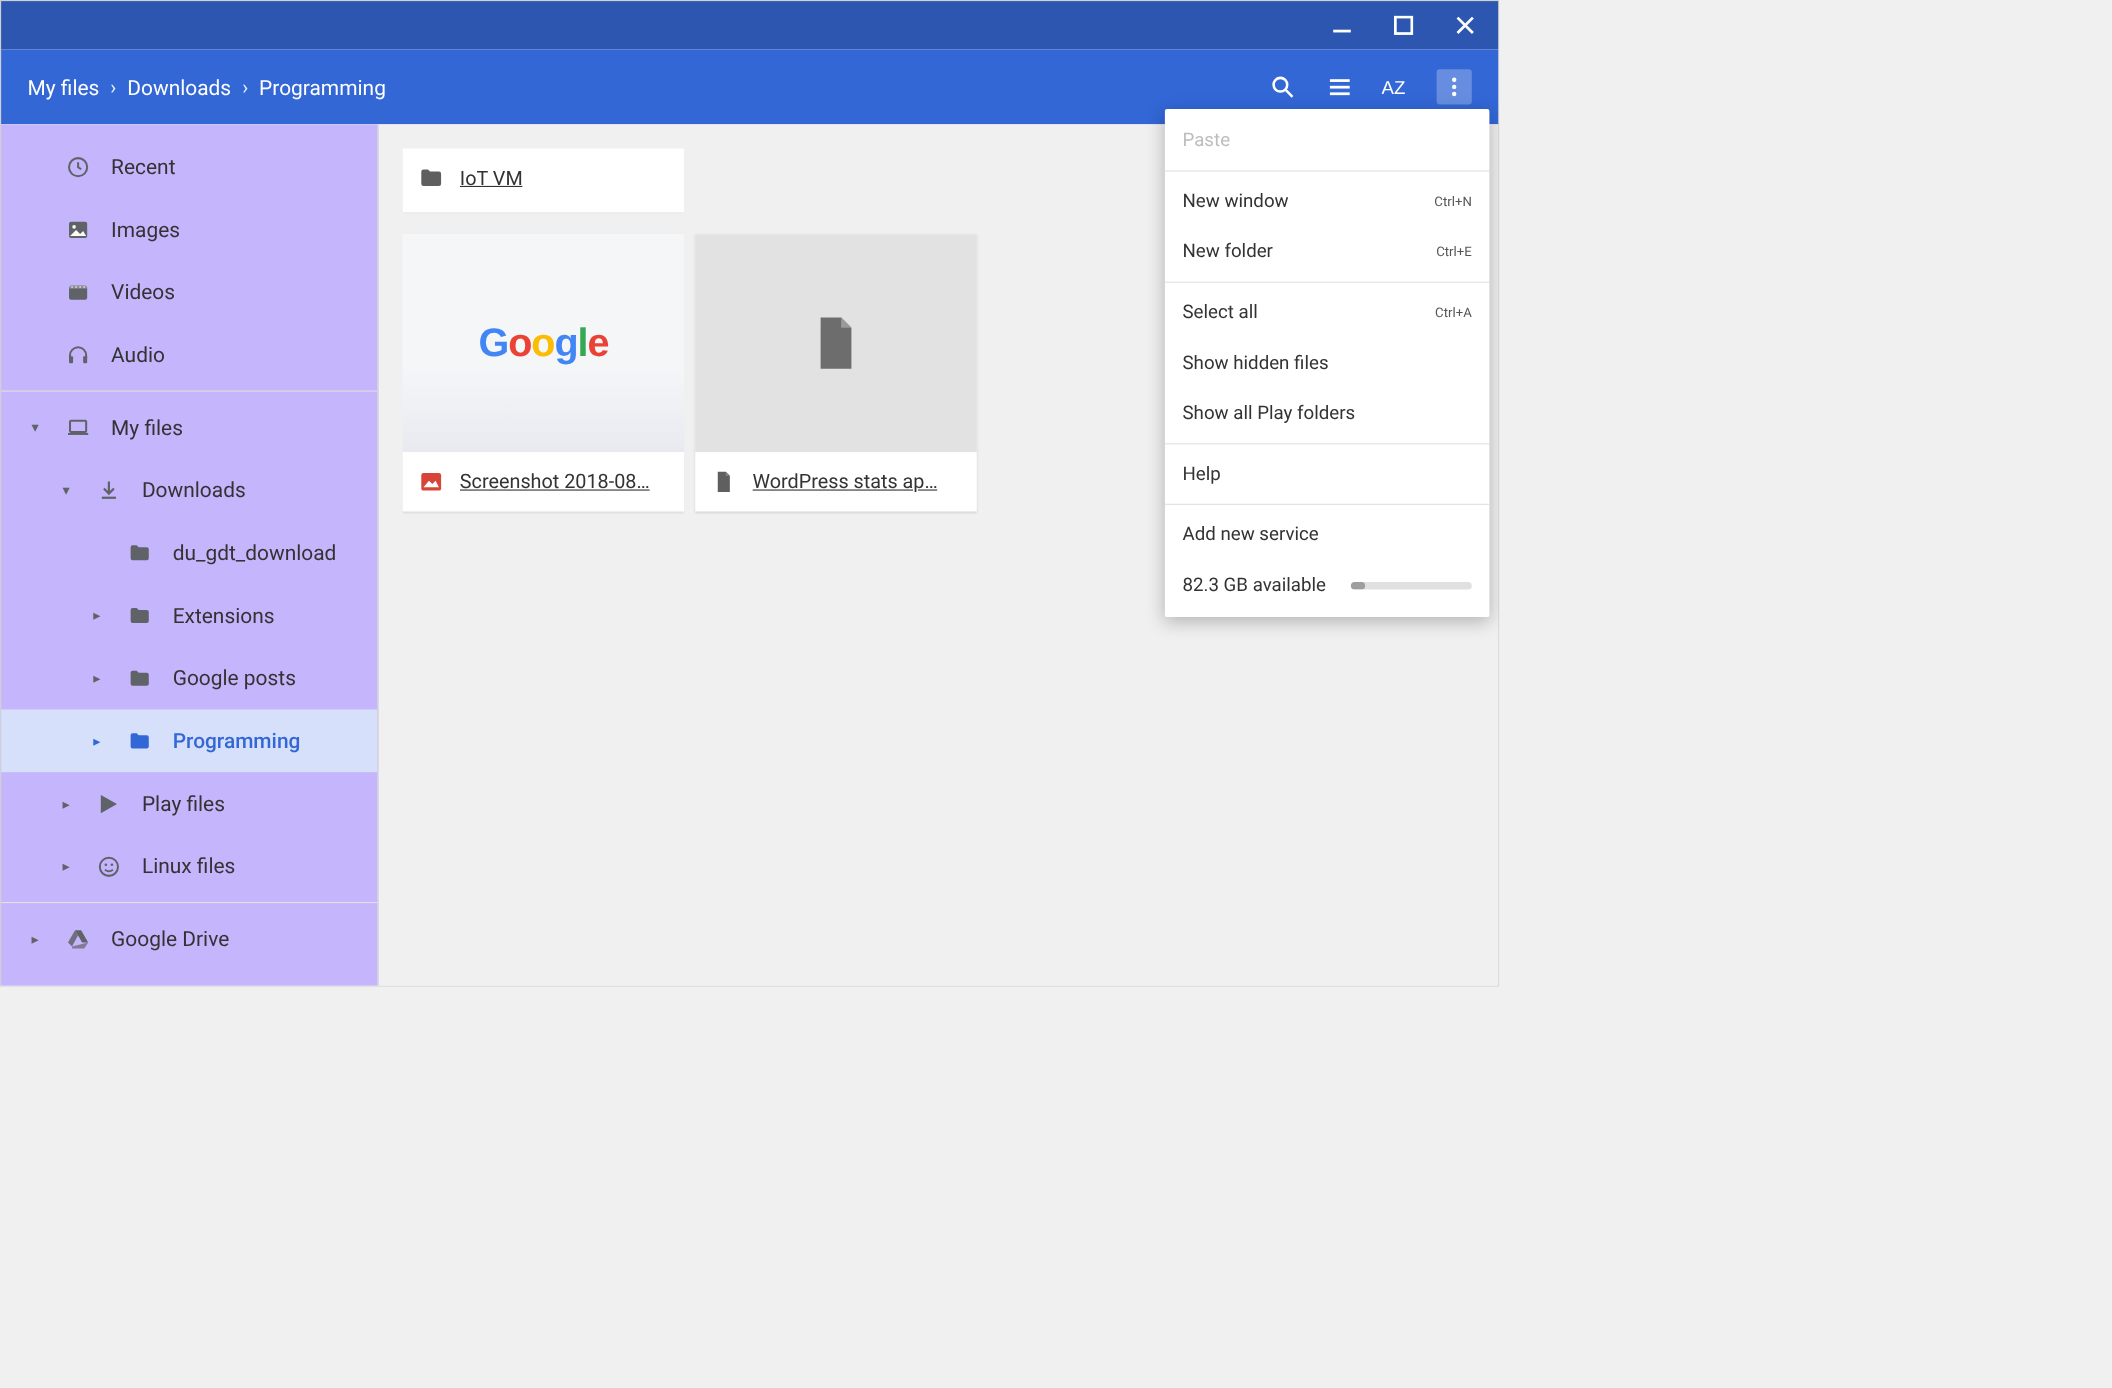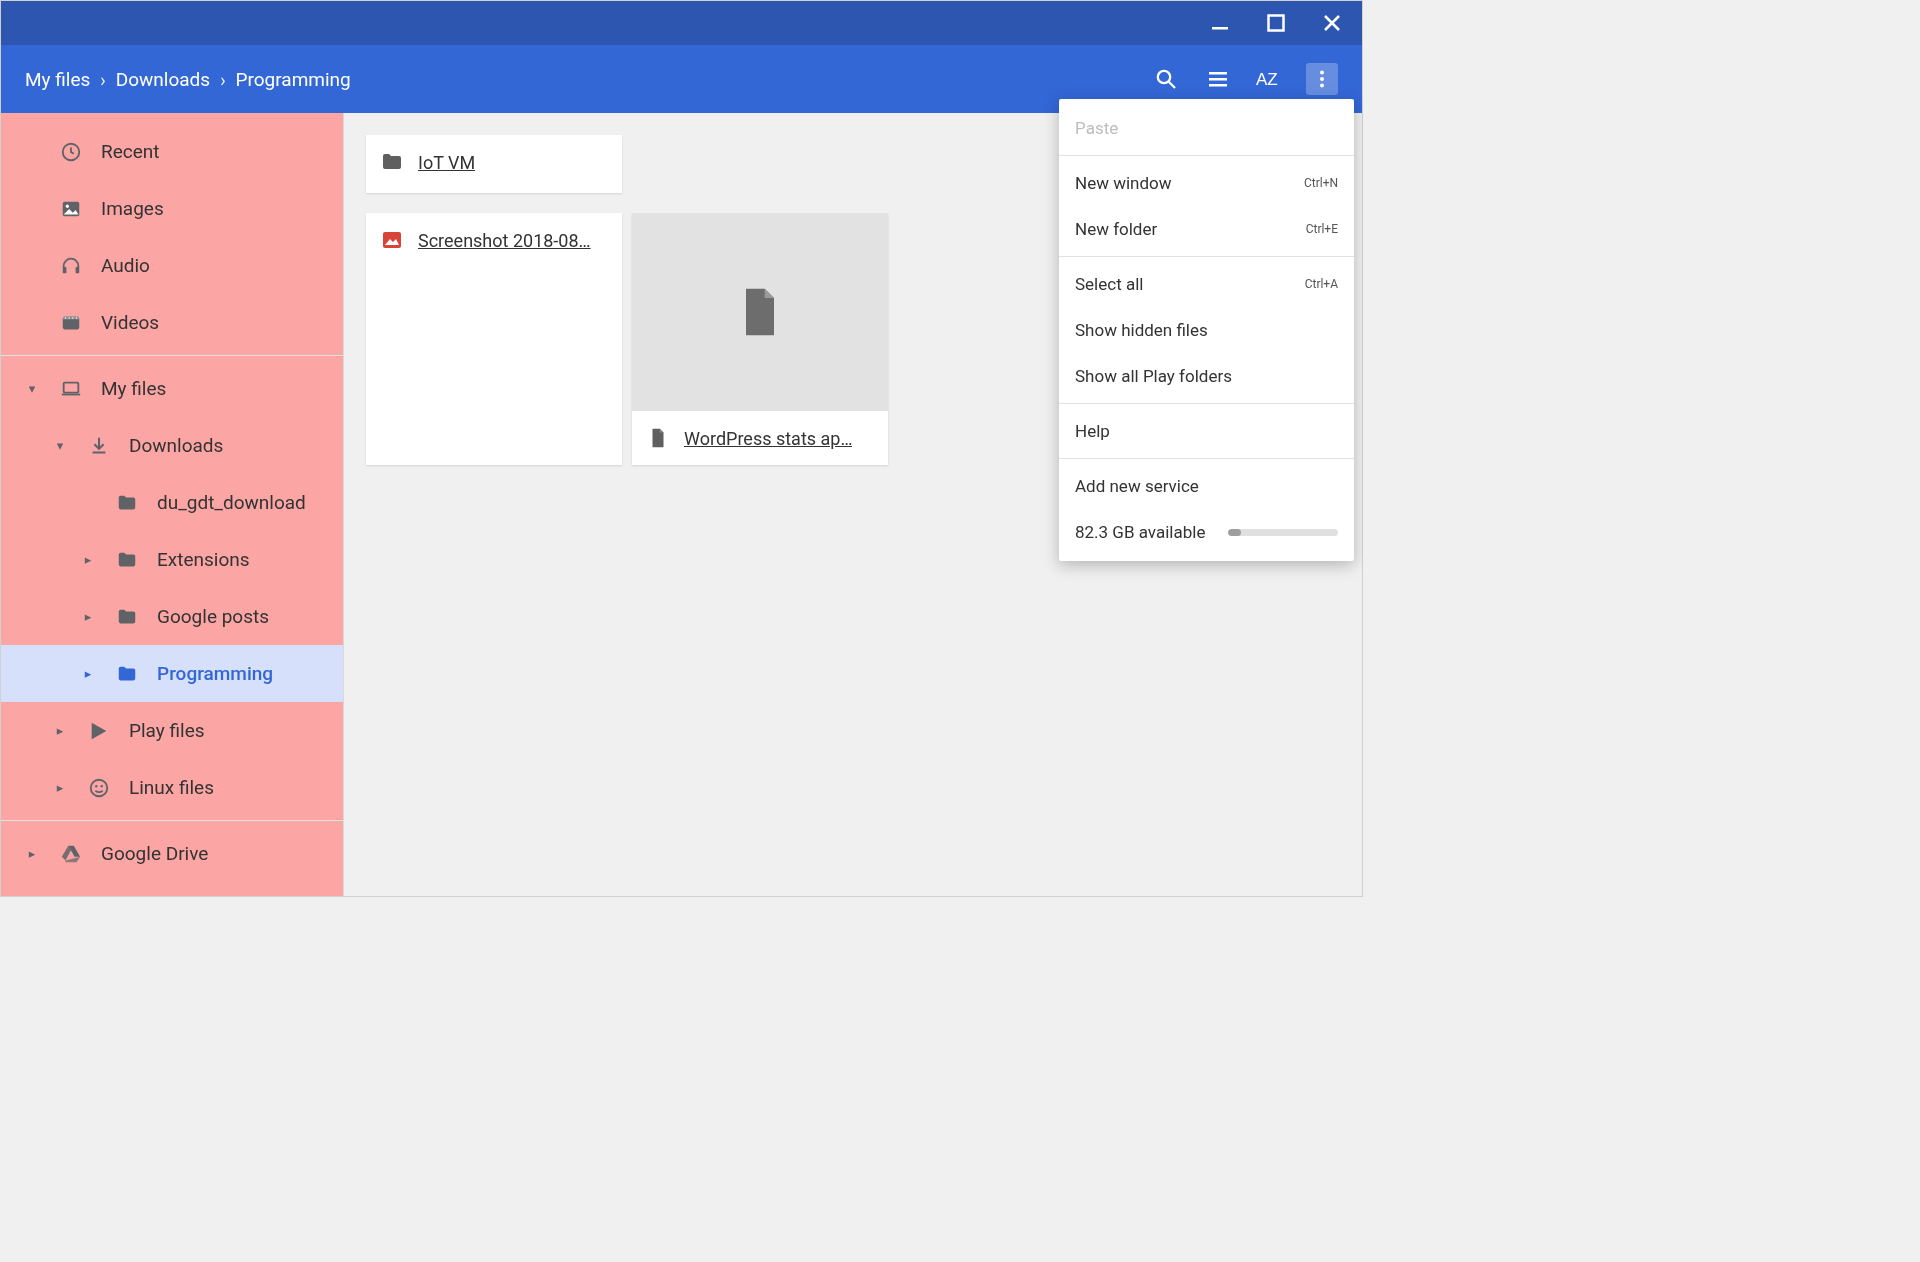--- a/index.html
+++ b/index.html
@@ -72,21 +72,21 @@
   border-radius: 3px;
 }
 .content {
   flex: 1;
   display: flex;
   background: #f0f0f0;
   position: relative;
 }
 .sidebar {
   width: 343px;
-  background: #fca5a5;
+  background: #c4b5fd;
   border-right: 1px solid #d9d9d9;
   padding-top: 10px;
   overflow-y: auto;
 }
 .side-item {
   display: flex;
   align-items: center;
   height: 57px;
   padding-left: 48px;
   font-size: 19px;
@@ -320,40 +320,40 @@
               <circle cx="8" cy="9" r="1.8" fill="#fafafa"></circle>
               <path d="M4 18 L10 12 L14 16 L17 13 L20 18 Z" fill="#fafafa"></path>
             </svg>
         </span>
         <span>Images</span>
       </div>
       <div class="side-item depth1">
         <span class="chev"></span>
         <span class="ic">
           <svg width="22" height="22" viewBox="0 0 24 24">
-              <path d="M4 14 V12 a8 8 0 0 1 16 0 V14" fill="none" stroke="#5f6368" stroke-width="2"></path>
-              <rect x="3" y="13" width="4" height="7" rx="1" fill="#5f6368"></rect>
-              <rect x="17" y="13" width="4" height="7" rx="1" fill="#5f6368"></rect>
-            </svg>
-        </span>
-        <span>Audio</span>
-      </div>
-      <div class="side-item depth1">
-        <span class="chev"></span>
-        <span class="ic">
-          <svg width="22" height="22" viewBox="0 0 24 24">
               <rect x="3" y="5" width="18" height="14" rx="2" fill="#5f6368"></rect>
               <rect x="3" y="5" width="18" height="3" fill="#fafafa" opacity="0.3"></rect>
               <circle cx="6" cy="6.5" r="0.8" fill="#fafafa"></circle>
               <circle cx="10" cy="6.5" r="0.8" fill="#fafafa"></circle>
               <circle cx="14" cy="6.5" r="0.8" fill="#fafafa"></circle>
               <circle cx="18" cy="6.5" r="0.8" fill="#fafafa"></circle>
             </svg>
         </span>
         <span>Videos</span>
+      </div>
+      <div class="side-item depth1">
+        <span class="chev"></span>
+        <span class="ic">
+          <svg width="22" height="22" viewBox="0 0 24 24">
+              <path d="M4 14 V12 a8 8 0 0 1 16 0 V14" fill="none" stroke="#5f6368" stroke-width="2"></path>
+              <rect x="3" y="13" width="4" height="7" rx="1" fill="#5f6368"></rect>
+              <rect x="17" y="13" width="4" height="7" rx="1" fill="#5f6368"></rect>
+            </svg>
+        </span>
+        <span>Audio</span>
       </div>
       <div class="side-divider"></div>
 
       <div class="side-item depth1">
         <span class="chev">▾</span>
         <span class="ic">
           <svg width="22" height="22" viewBox="0 0 24 24">
               <rect x="4" y="5" width="16" height="11" rx="1" fill="none" stroke="#5f6368" stroke-width="2"></rect>
               <rect x="2" y="17" width="20" height="2" fill="#5f6368"></rect>
             </svg>
@@ -459,20 +459,23 @@
                 <path d="M3 6 a2 2 0 0 1 2-2 h4 l2 2 h8 a2 2 0 0 1 2 2 v9 a2 2 0 0 1 -2 2 H5 a2 2 0 0 1 -2-2 Z" fill="#5f5f5f"></path>
               </svg>
           </span>
           <span class="label-text">IoT VM</span>
         </div>
       </div>
 
       <div style="flex-basis:100%;height:0"></div>
 
       <div class="tile file">
+        <div class="thumb image-preview">
+          <span class="ggl"><span class="b">G</span><span class="r">o</span><span class="y">o</span><span class="b">g</span><span class="g">l</span><span class="r">e</span></span>
+        </div>
         <div class="label-row">
           <span class="lic">
             <svg width="24" height="24" viewBox="0 0 24 24">
                 <rect x="3" y="4" width="18" height="16" rx="2" fill="#d84437"></rect>
                 <path d="M5 17 L10 11 L13 14 L16 11 L19 17 Z" fill="#fff"></path>
               </svg>
           </span>
           <span class="label-text">Screenshot 2018-08…</span>
         </div>
       </div>

